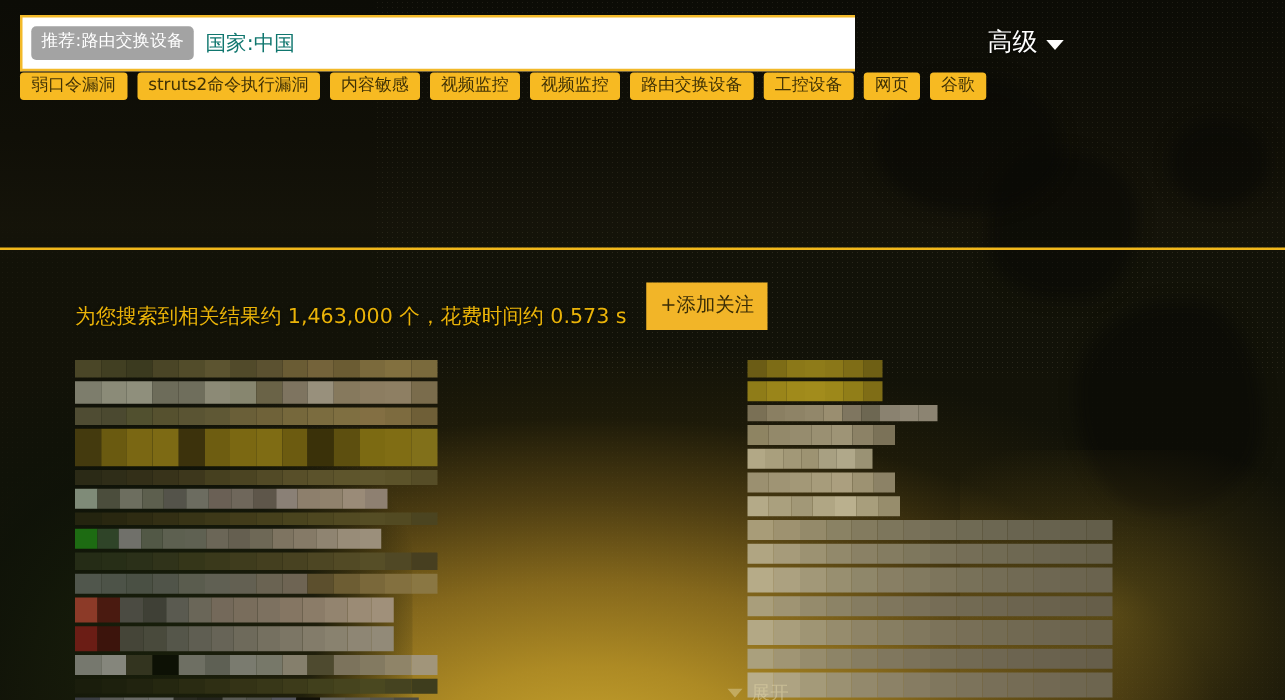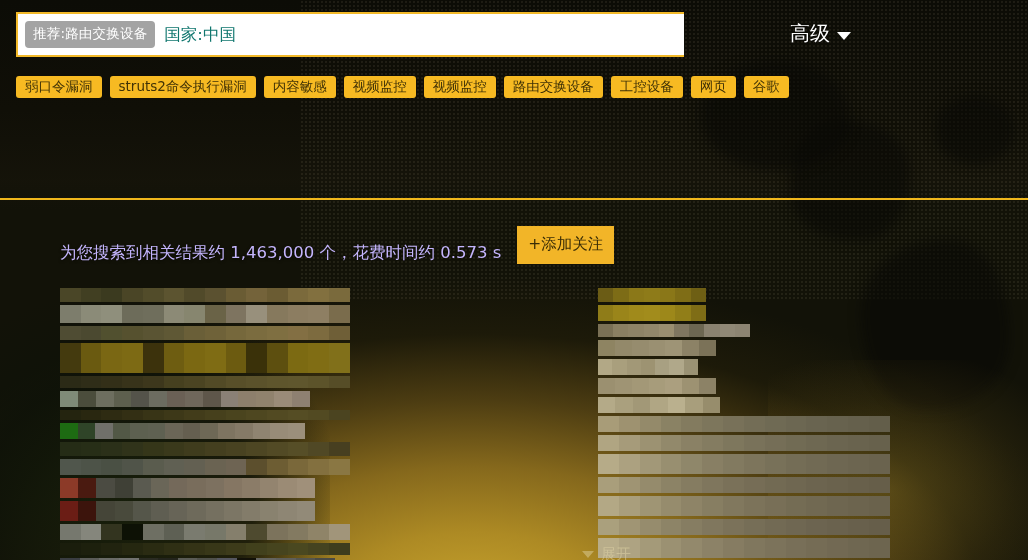--- a/index.html
+++ b/index.html
@@ -109,21 +109,21 @@
     text-shadow: 0 1px 2px rgba(0,0,0,0.8);
   }
   .caret {
     width: 0; height: 0;
     border-left: 7px solid transparent;
     border-right: 7px solid transparent;
     border-top: 8px solid #ffffff;
     margin-top: 4px;
   }
 
-  .tag-row { position: absolute; left: 16px; top: 76px; display: flex; gap: 8px; align-items: flex-end; }
+  .tag-row { position: absolute; left: 16px; top: 58px; display: flex; gap: 8px; align-items: flex-end; }
   .tag {
     background: #f7ba22;
     color: #403206;
     font-size: 13.5px;
     line-height: 1;
     height: 22px;
     padding: 0 9px;
     display: flex; align-items: center;
     border-radius: 3px;
     white-space: nowrap;
@@ -142,21 +142,21 @@
     position: absolute; left: 0; top: 198px; width: 1028px; height: 2px;
     background: #f0b71c; z-index: 14;
   }
 
   
   .result-row {
     position: absolute; left: 60px; top: 226px;
     display: flex; align-items: center; gap: 16px; z-index: 15;
   }
   .result-text {
-    color: #c4b5fd; font-size: 16.5px; white-space: nowrap;
+    color: #eab308; font-size: 16.5px; white-space: nowrap;
     text-shadow: 0 1px 3px rgba(0,0,0,0.55);
     margin-top: 16px;
   }
   .follow-btn {
     background: #f2b528; color: #3a2d06;
     font-size: 15.5px; padding: 8px 11px 9px 11px;
     white-space: nowrap; cursor: pointer;
   }
 
   

